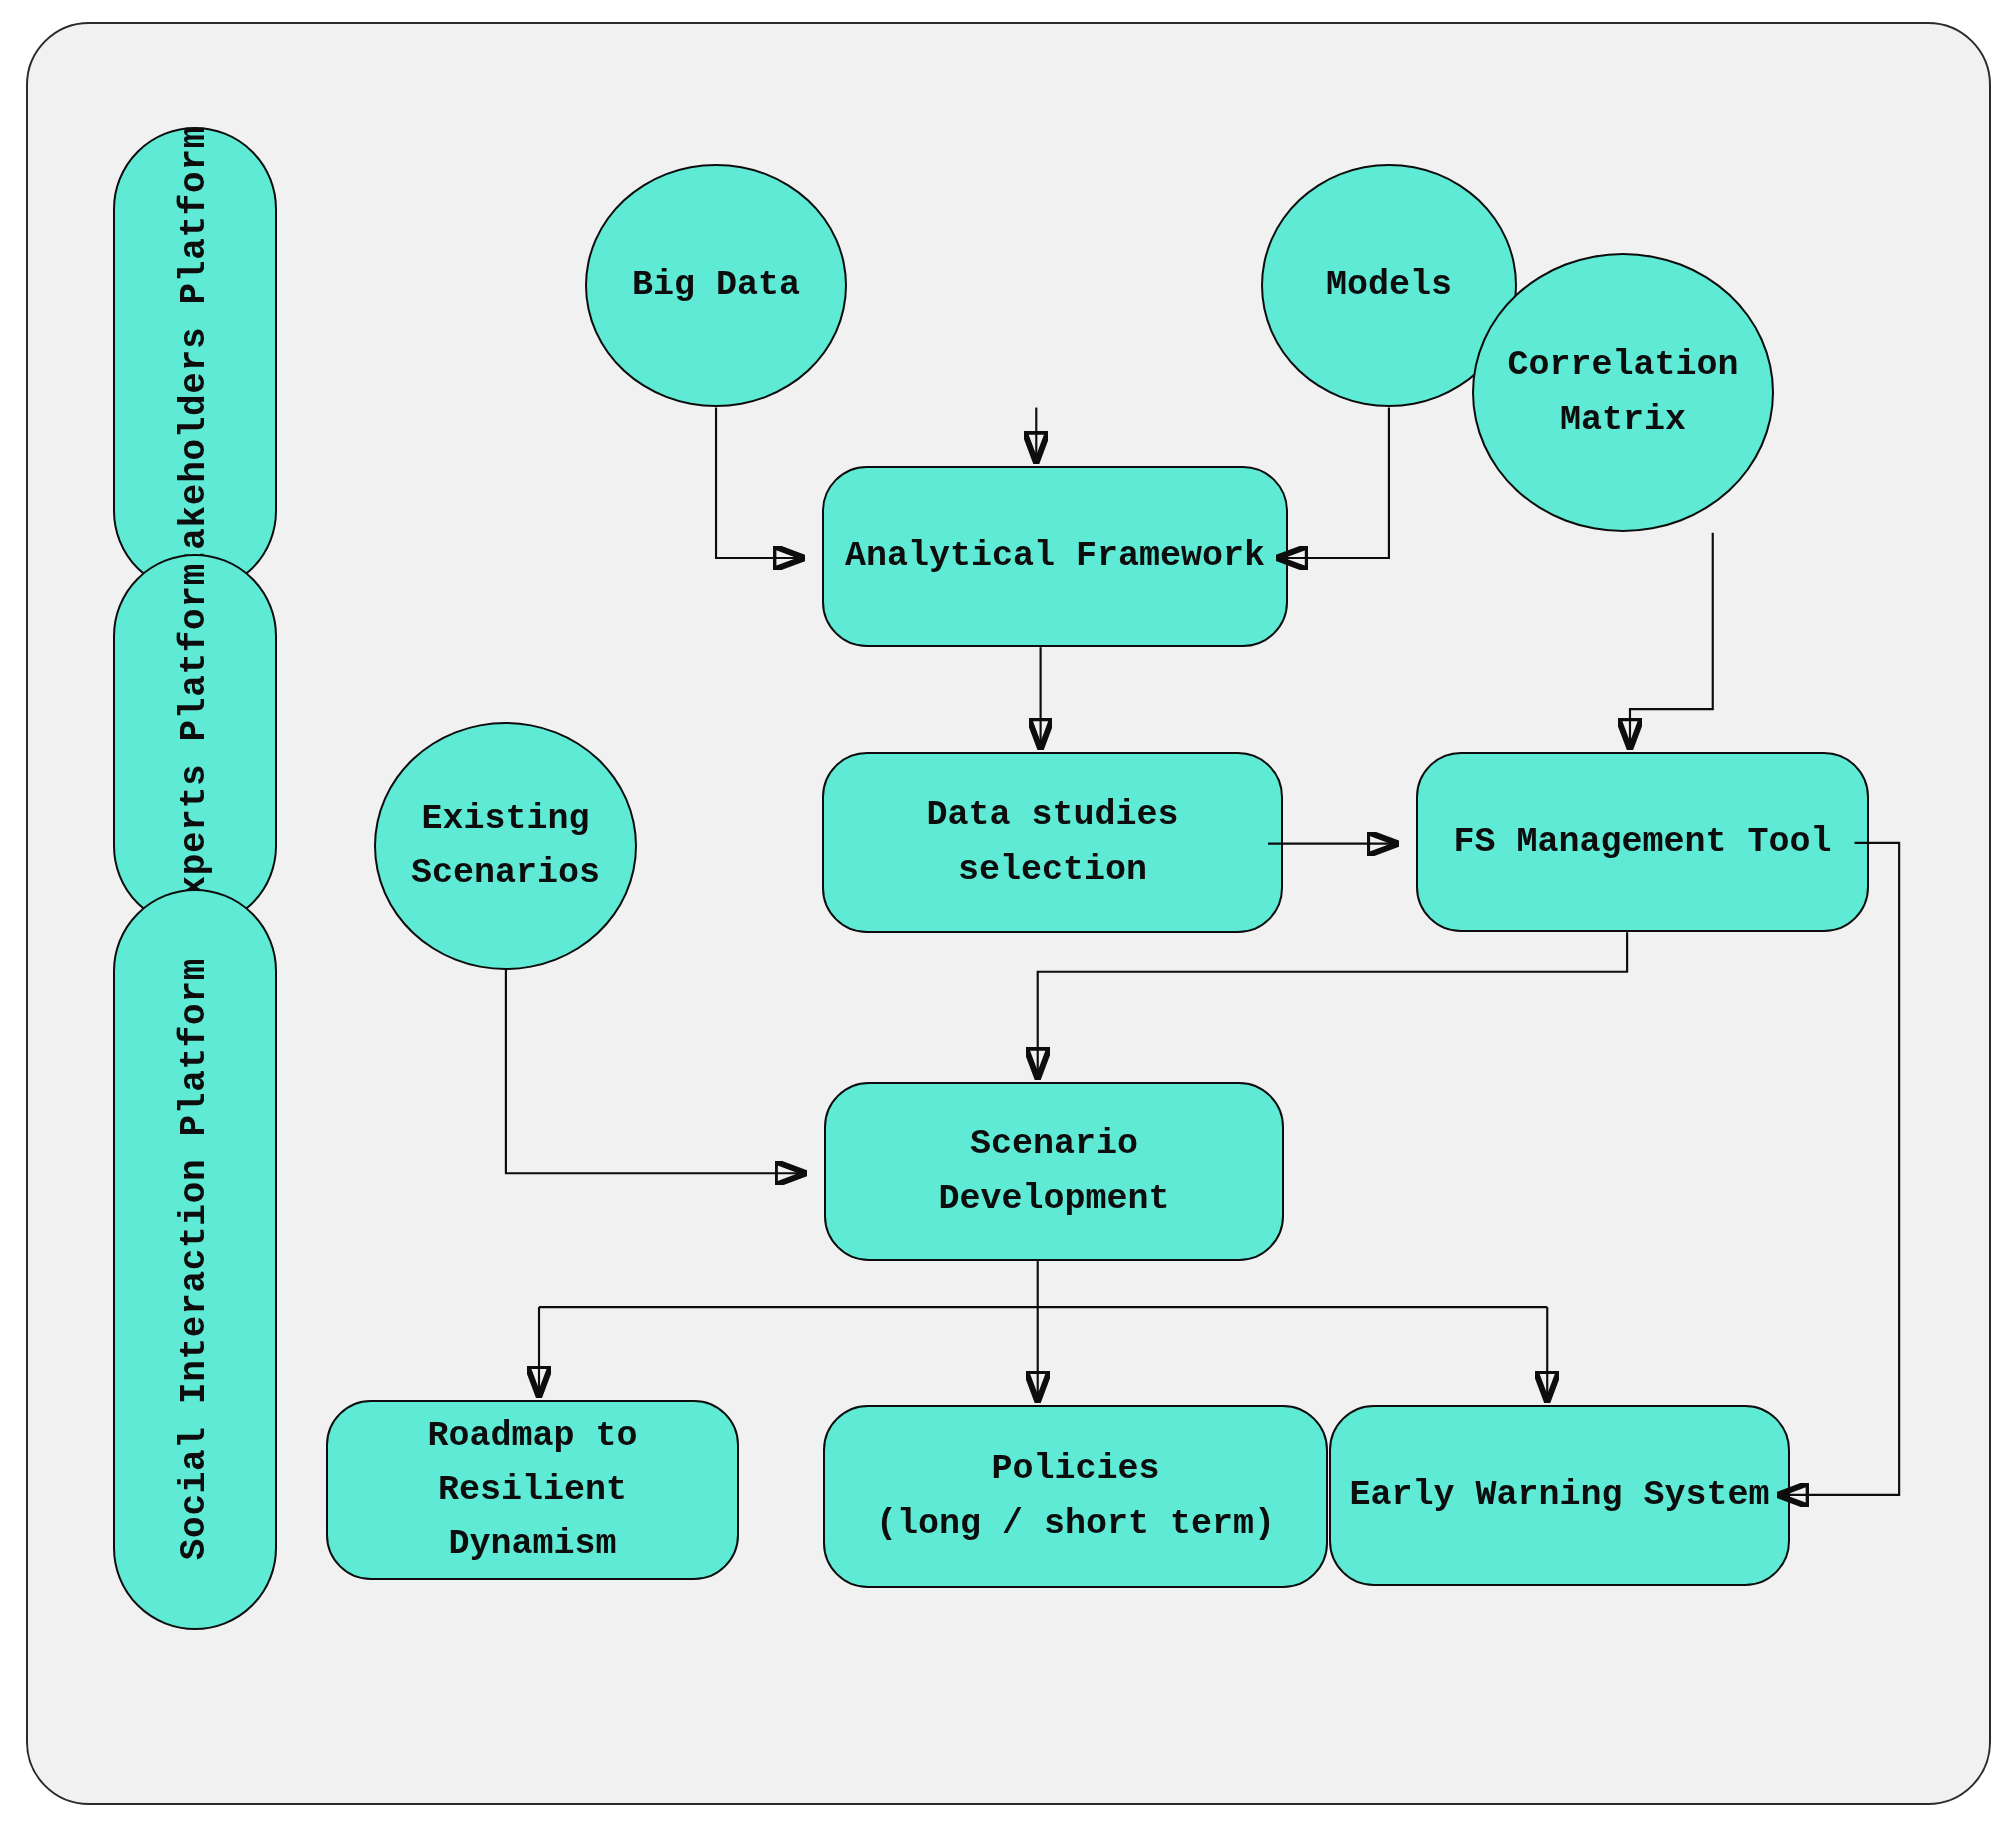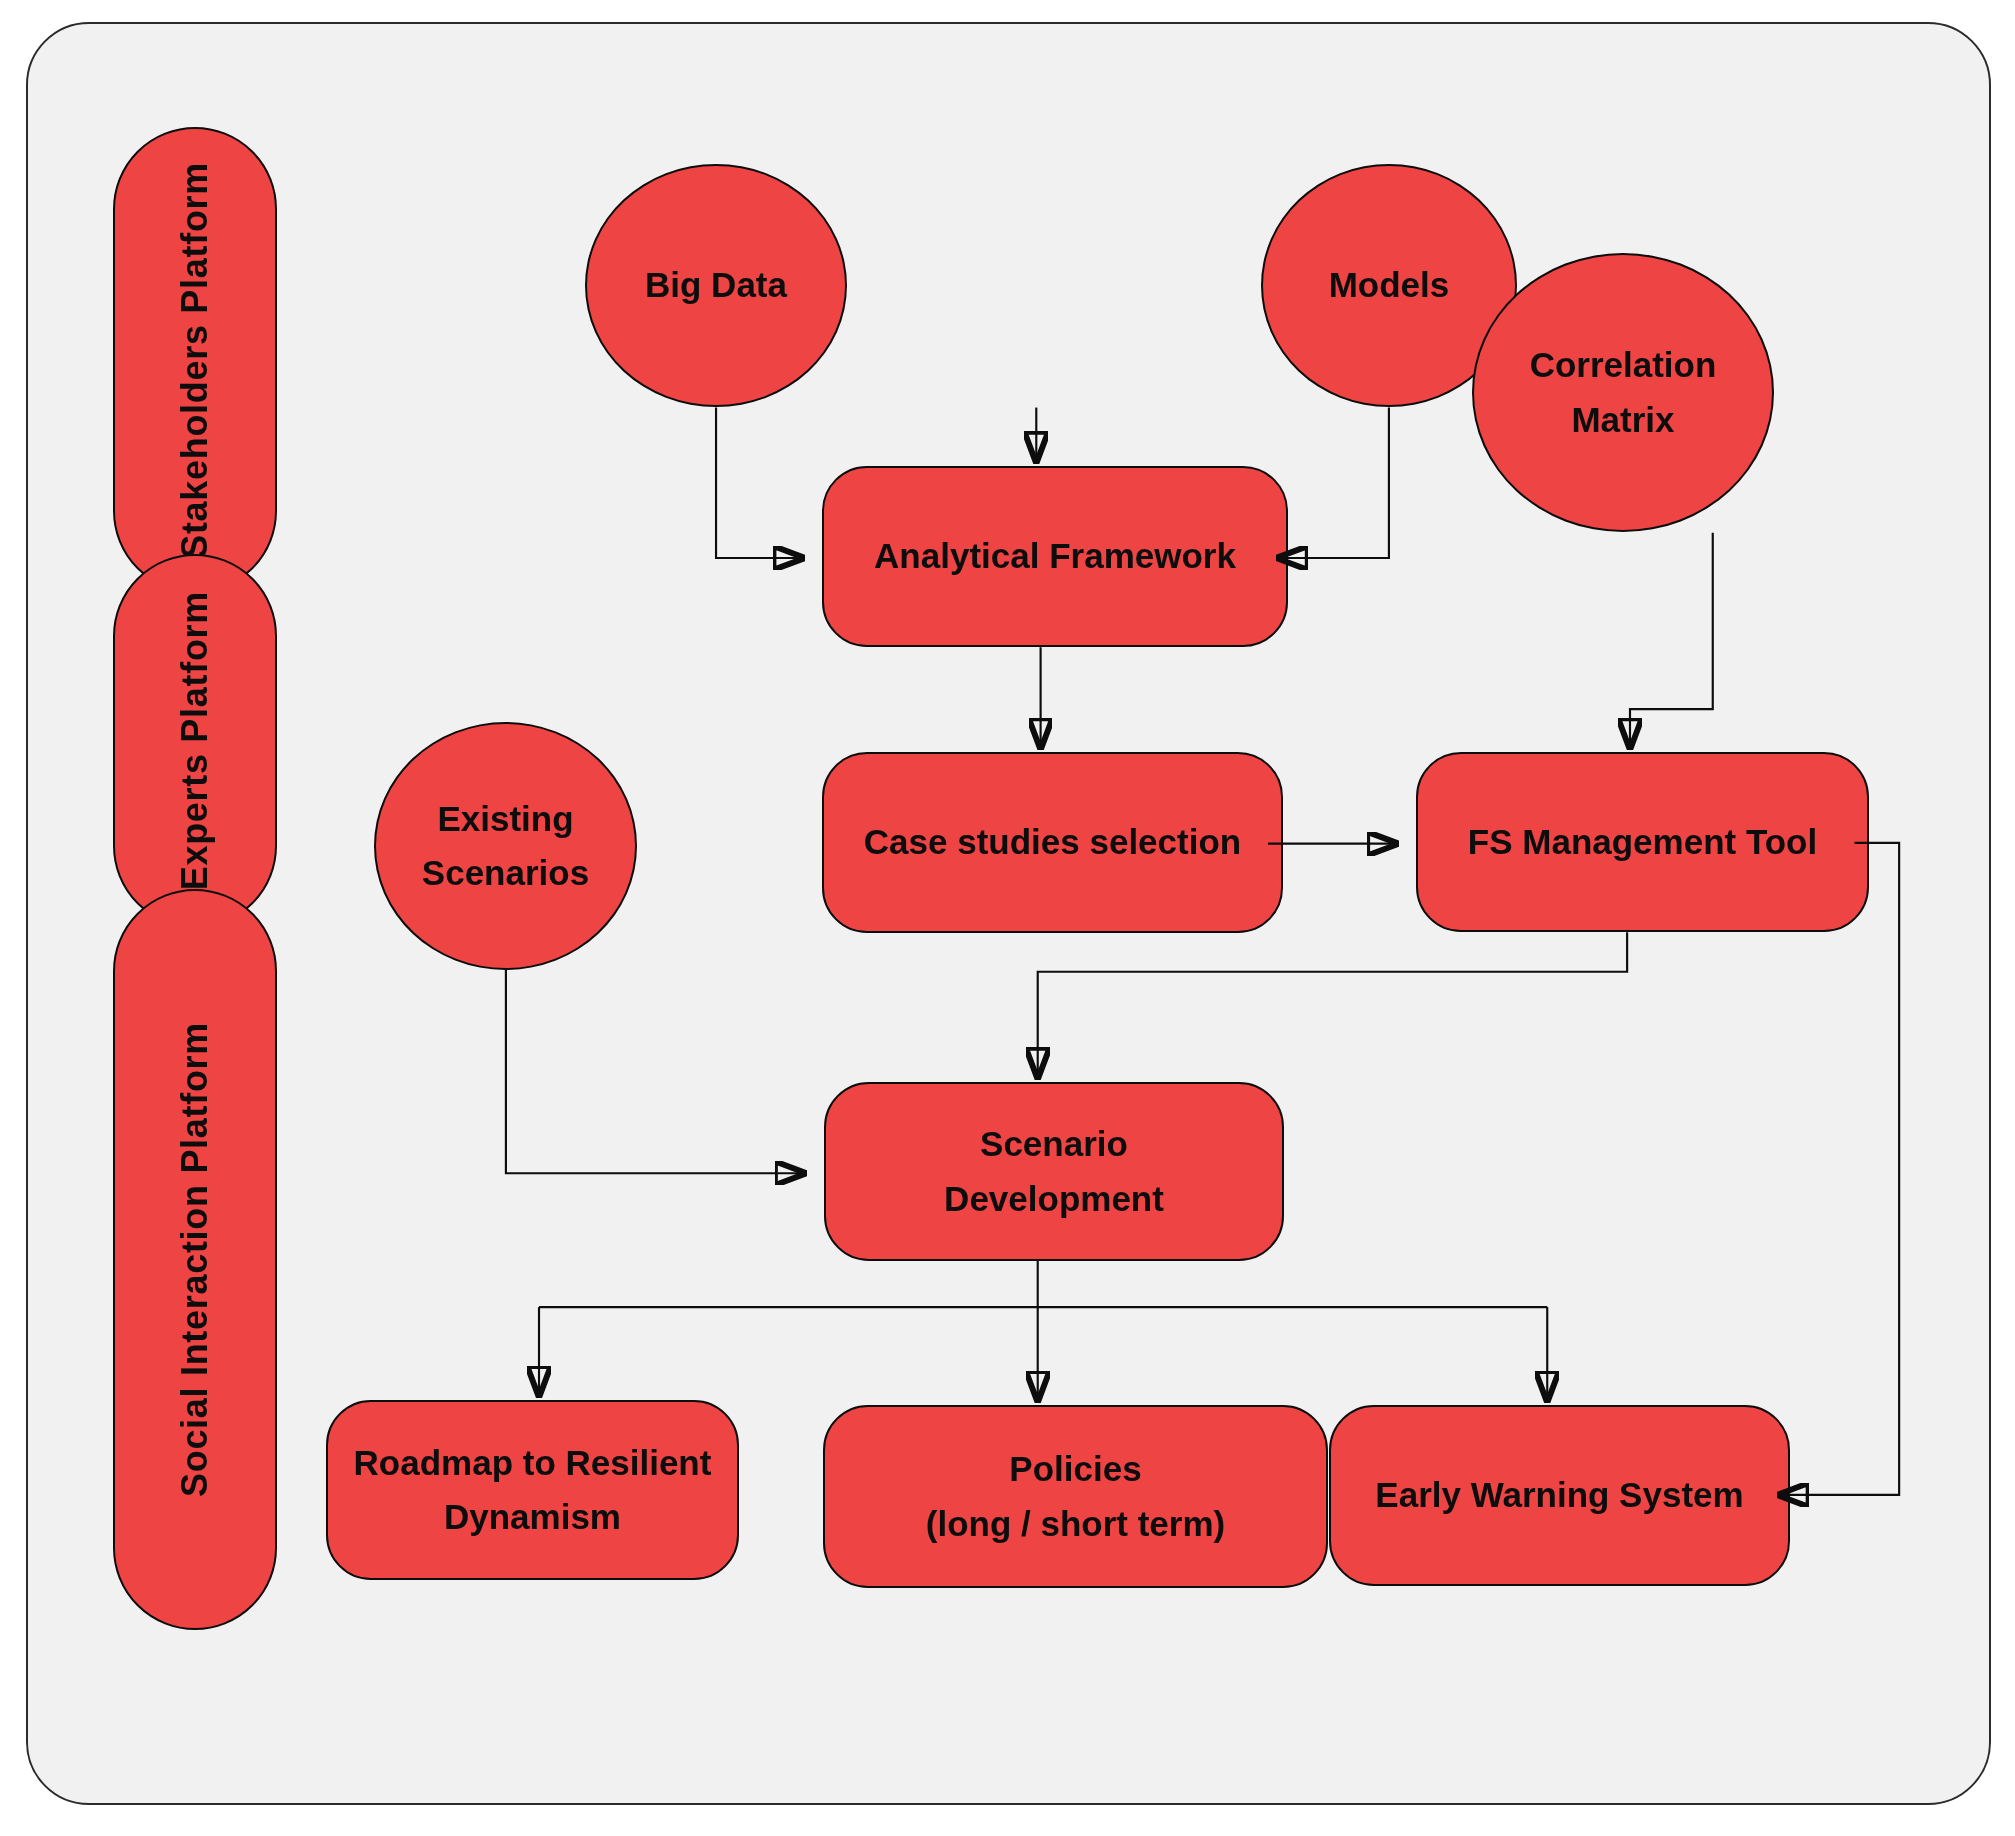--- a/index.html
+++ b/index.html
@@ -5,23 +5,23 @@
   html,body{margin:0;padding:0;background:#ffffff;}
   .stage{
     position:relative;width:2015px;height:1837px;background:#ffffff;
     font-family:"Liberation Sans",sans-serif;overflow:hidden;
   }
   .canvas{
     position:absolute;left:26px;top:21.6px;width:1965px;height:1783px;
     background:#f1f1f2;border:2.2px solid #2b2b2b;border-radius:63px;box-sizing:border-box;
   }
   .node{
-    position:absolute;background:#ef4444;border:2.2px solid #0d0d0d;box-sizing:border-box;
+    position:absolute;background:#5eead4;border:2.2px solid #0d0d0d;box-sizing:border-box;
     display:flex;align-items:center;justify-content:center;text-align:center;
-    color:#0d0d0d;font-weight:bold;font-size:35px;line-height:1.55;
+    color:#0d0d0d;font-weight:bold;font-size:35px;line-height:1.55;font-family:Liberation Mono, monospace;
   }
   .node .label{white-space:pre-line;}
   .rect{border-radius:45px;margin-left:15px;}
   .circle{border-radius:50%;}
   .capsule{border-radius:82px;}
   .capsule .label{
     writing-mode:vertical-rl;transform:rotate(180deg);
     white-space:nowrap;font-size:36px;letter-spacing:0.7px;
   }
   svg.arrows{position:absolute;left:0;top:0;pointer-events:none;}
@@ -55,21 +55,21 @@
   </div>
   <div class="node circle" style="left:374px;top:722px;width:263px;height:248px;">
     <span class="label">Existing
 Scenarios</span>
   </div>
 
   <div class="node rect" style="left:807px;top:466px;width:466px;height:181px;">
     <span class="label">Analytical Framework</span>
   </div>
   <div class="node rect" style="left:807px;top:752px;width:461px;height:181px;">
-    <span class="label">Case studies selection</span>
+    <span class="label">Data studies selection</span>
   </div>
   <div class="node rect" style="left:809px;top:1082px;width:460px;height:179px;">
     <span class="label">Scenario
 Development</span>
   </div>
   <div class="node rect" style="left:1401px;top:752px;width:453px;height:180px;">
     <span class="label">FS Management Tool</span>
   </div>
   <div class="node rect" style="left:311px;top:1400px;width:413px;height:180px;">
     <span class="label">Roadmap to Resilient

